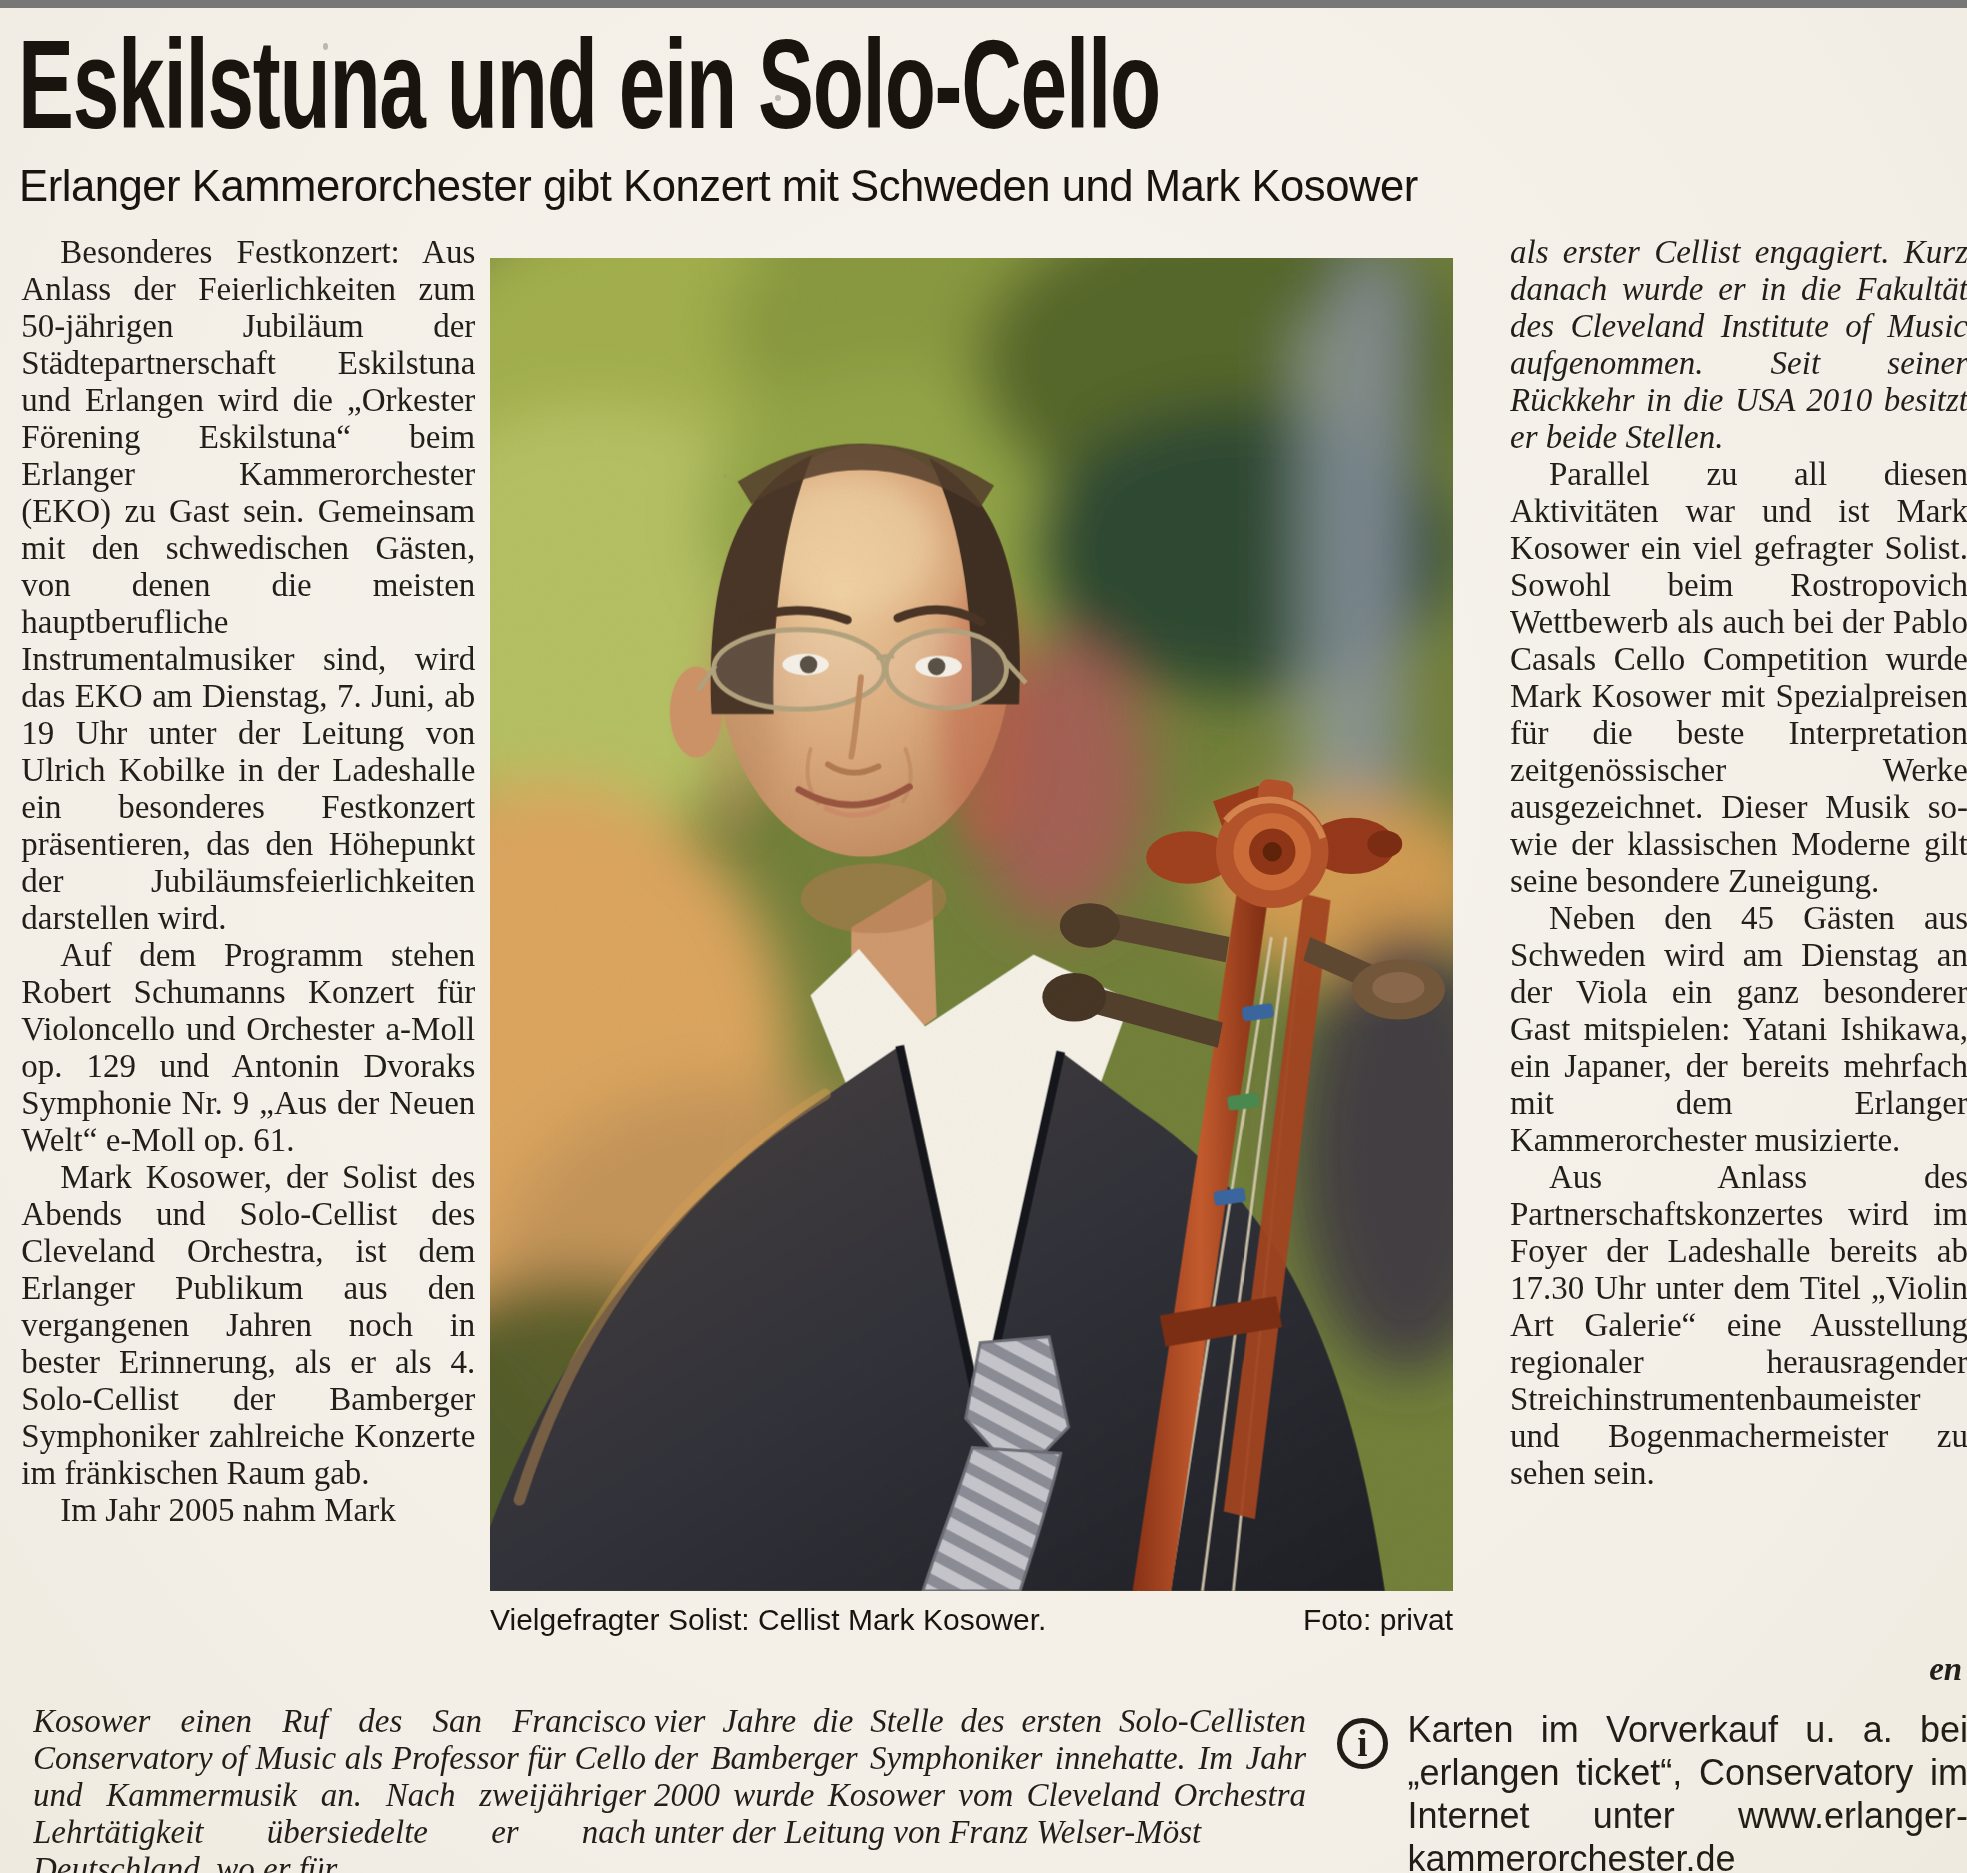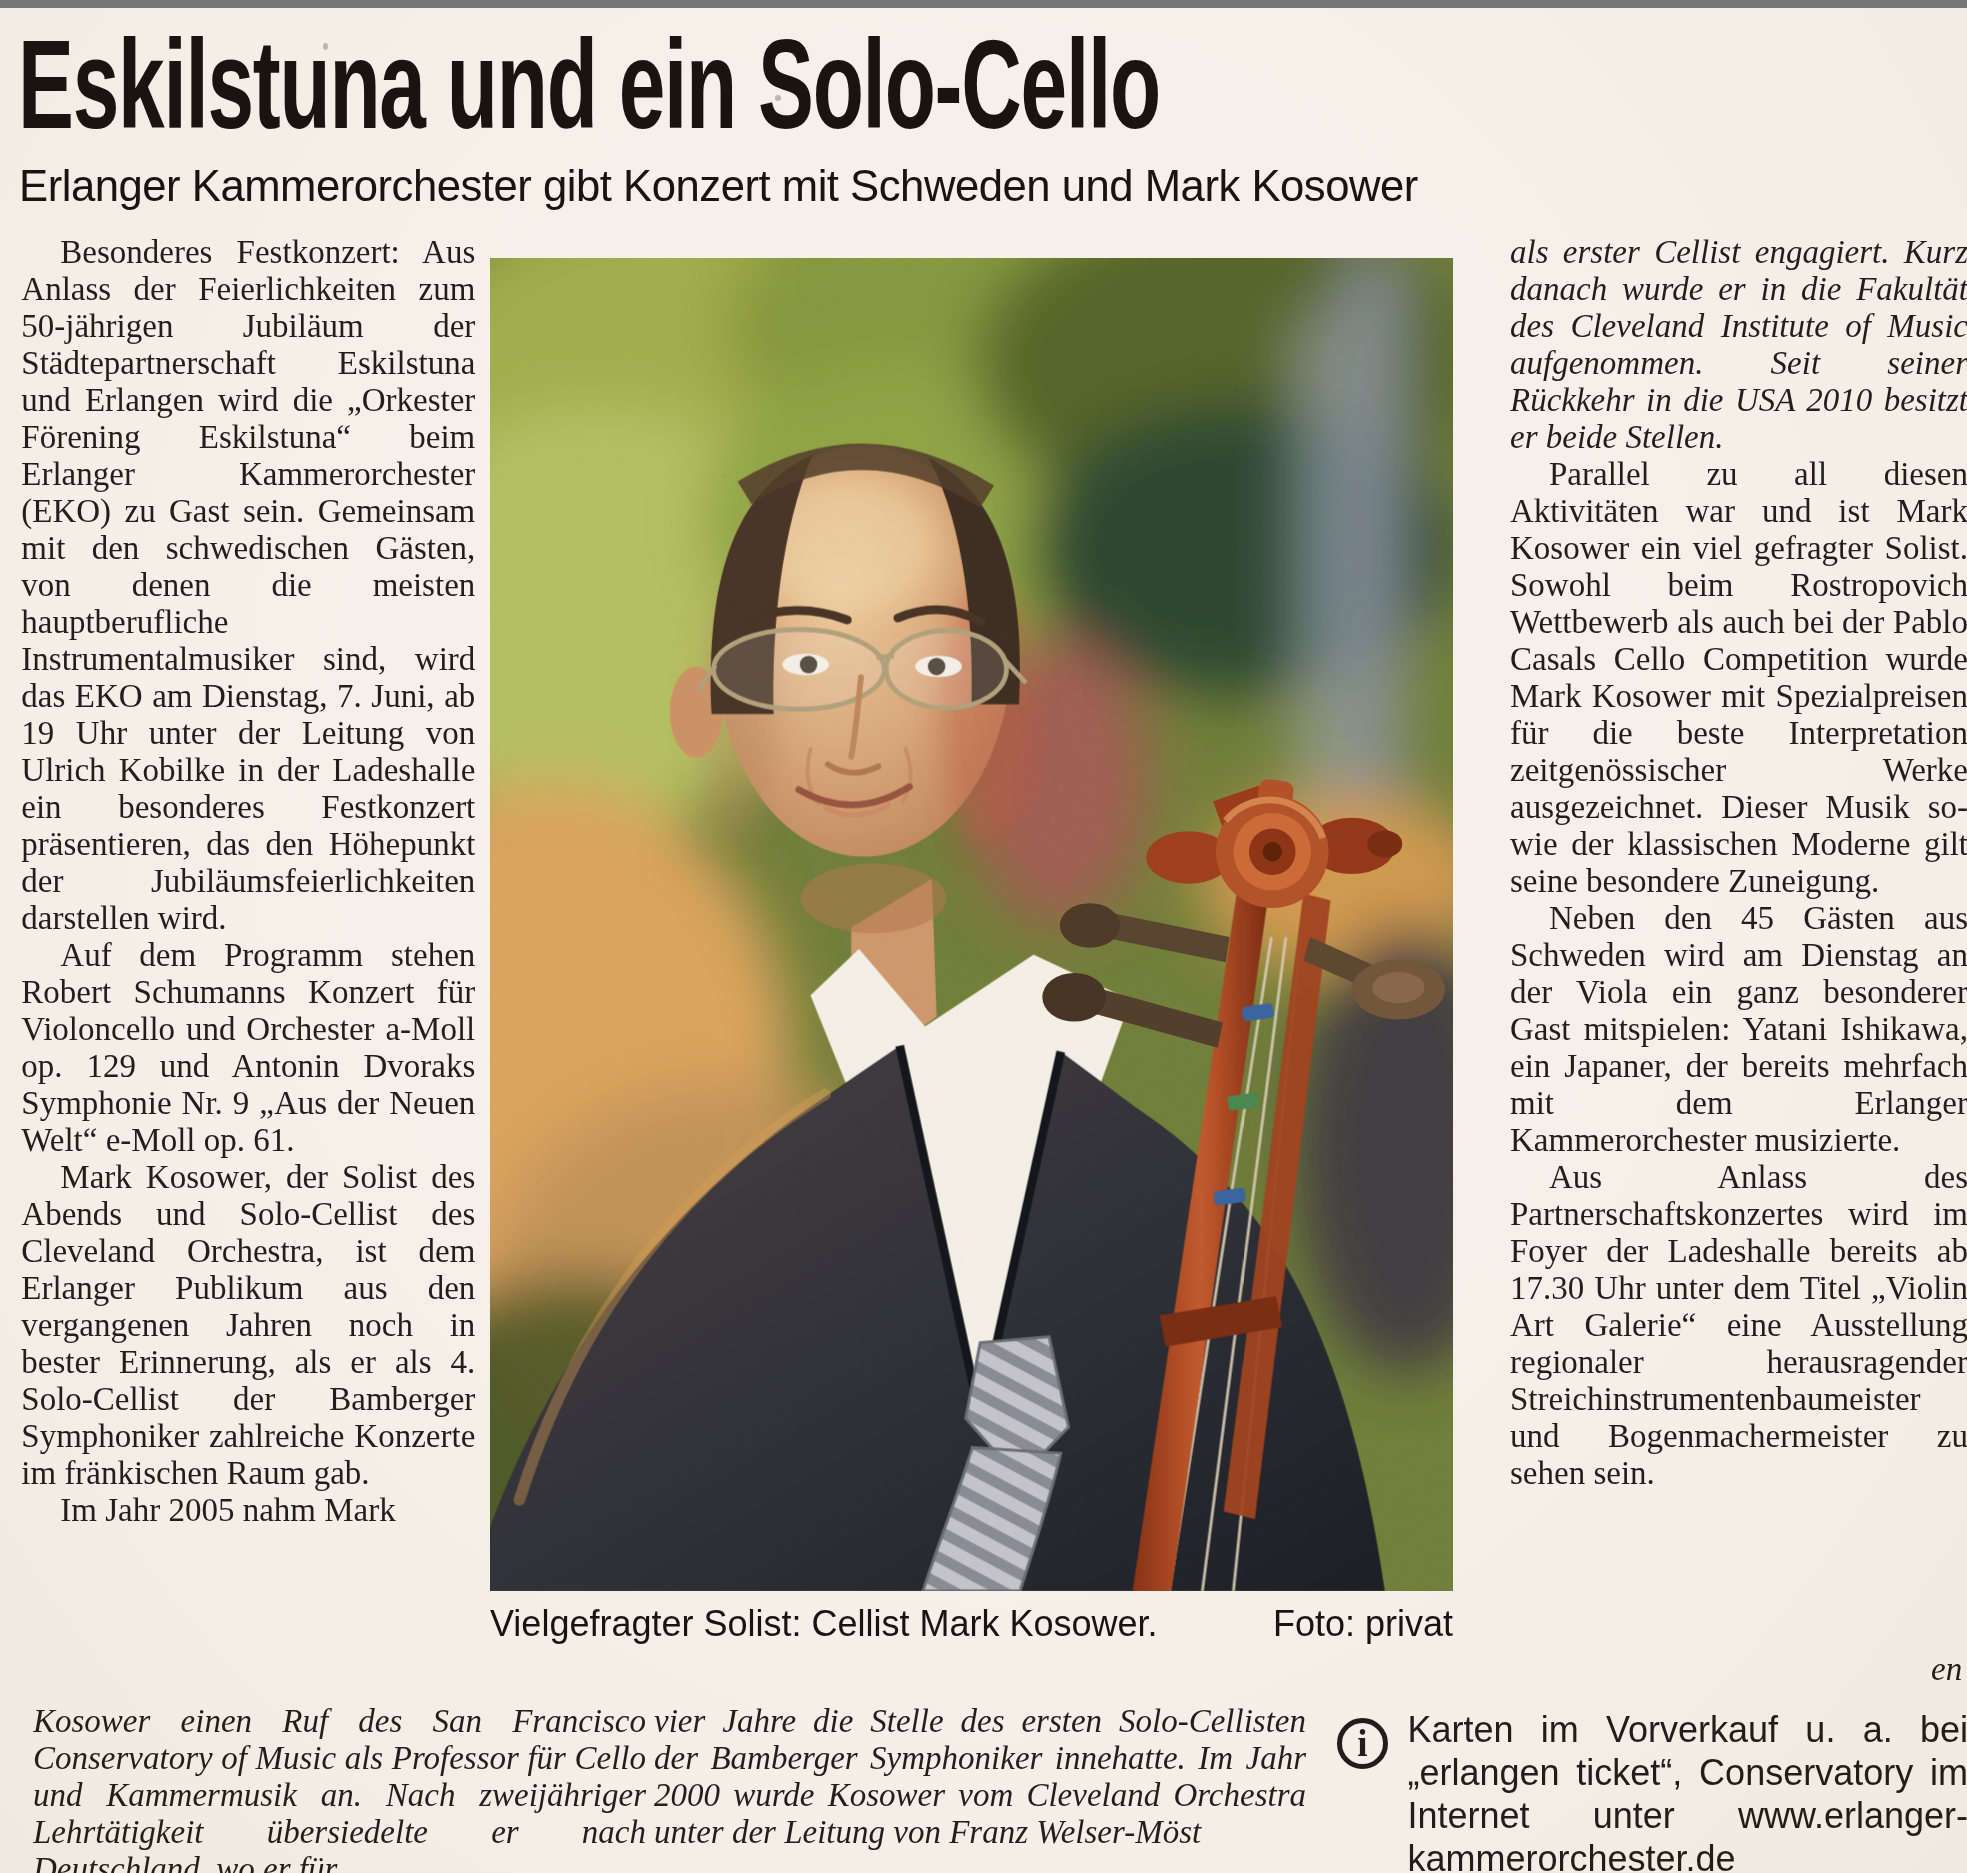--- a/index.html
+++ b/index.html
@@ -27,38 +27,38 @@
   .col p{margin:0;text-indent:39px;}
   .col p.noindent{text-indent:0;font-style:italic;}
   .col-left{left:21.3px;top:226px;width:454px;height:1467px;}
   .col-right{left:1510px;top:226px;width:458px;height:1456px;}
   .bcol1{left:33px;top:1695px;width:613px;height:179px;}
   .bcol2{left:654px;top:1695px;width:652px;height:179px;}
   .photo-frame{position:absolute;left:490px;top:250px;width:963px;height:1333px;background:#6f7d33;}
   .photo-frame svg{display:block;}
   .caption-row{
     position:absolute;left:490px;top:1595px;width:963px;
-    font-family:"Liberation Sans", sans-serif;font-size:36px;color:#1a140e;
+    font-family:"Liberation Sans", sans-serif;font-size:30px;color:#1a140e;
     display:flex;justify-content:space-between;align-items:baseline;
   }
   .infobox{position:absolute;left:1337px;top:1700px;width:631px;display:flex;gap:19.4px;}
   .info-icon{
     flex:0 0 auto;width:41px;height:41px;margin-top:9.7px;
     border:5.8px solid #221d17;border-radius:50%;
     display:flex;align-items:center;justify-content:center;
     font-family:"Liberation Serif", serif;font-weight:700;font-size:37px;color:#221d17;
     line-height:1;
   }
   .info-text{
     font-family:"Liberation Sans", sans-serif;font-size:36px;line-height:43px;
     text-align:justify;color:#221d17;width:561px;hyphens:auto;
   }
   .sig{
     position:absolute;right:5.8px;bottom:1.9px;
-    font-style:italic;font-weight:400;font-size:33px;color:#221e19;
+    font-style:italic;font-weight:700;font-size:33px;color:#221e19;
     background:inherit;
   }
   .speck{position:absolute;border-radius:50%;background:#8f887b;opacity:.55;}
 </style>
 </head>
 <body>
 
 <div class="page">
 
   <h1 class="headline">Eskilstuna und ein Solo-Cello</h1>

